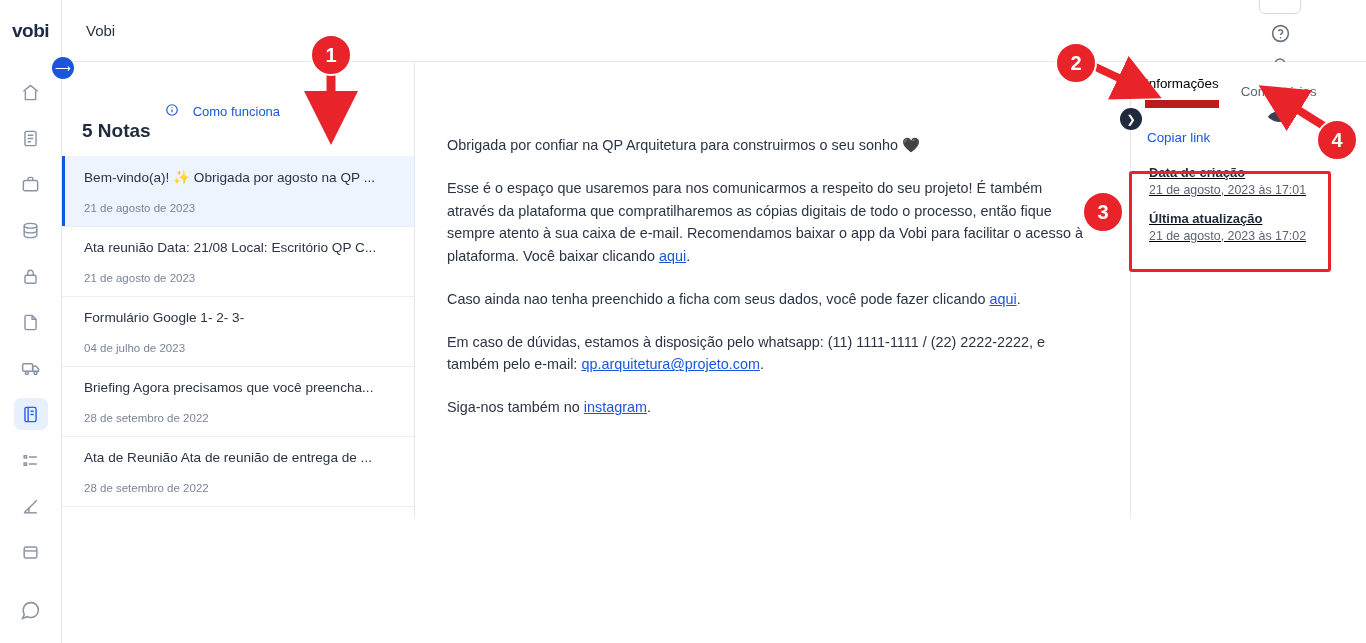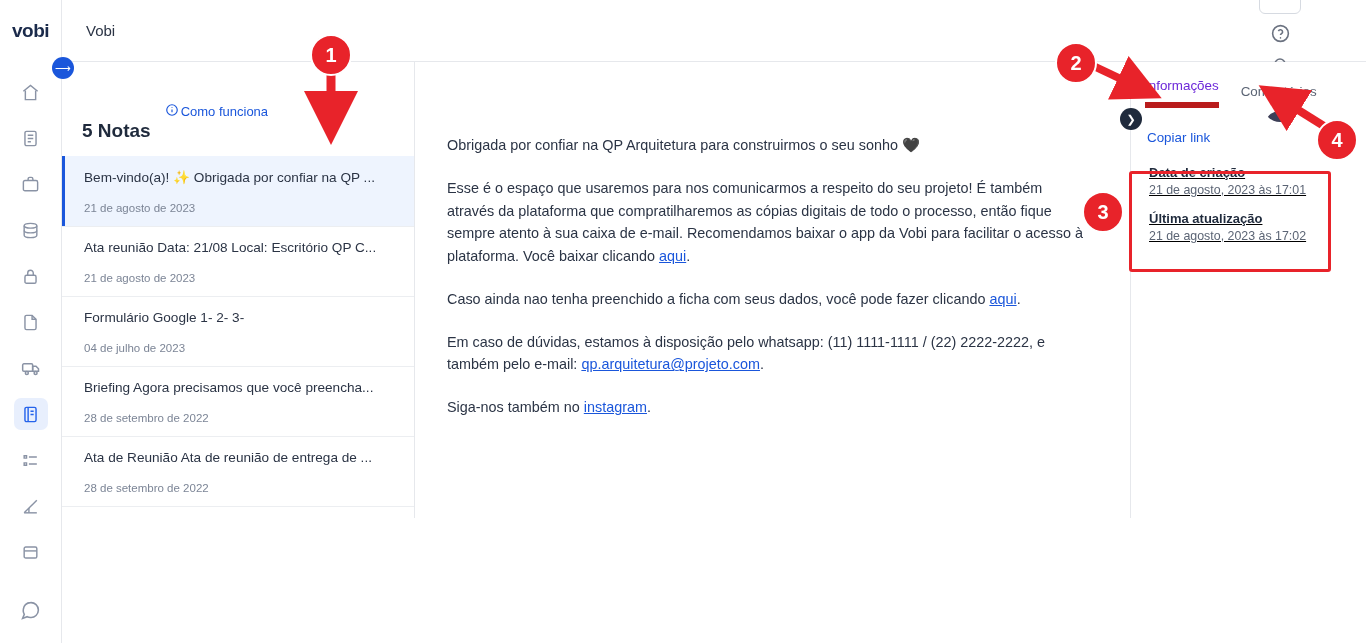--- a/index.html
+++ b/index.html
@@ -73,21 +73,21 @@
   
   .body { flex: 1; display: flex; min-height: 0; }
 
   
   .notes {
     width: 353px; flex: 0 0 353px; border-right: 1px solid #e6e8ec;
     display: flex; flex-direction: column; background: #fff;
   }
   .notes-head { padding: 18px 20px 14px 20px; display: flex; align-items: center; gap: 14px; }
   .notes-count { font-size: 19px; font-weight: 700; color: #1f2a3c; margin-top: 40px; }
-  .how-link { display: flex; align-items: center; gap: 2px; color: #1a56db; font-size: 13px; cursor: pointer; }
+  .how-link { display: flex; align-items: center; gap: 14px; color: #1a56db; font-size: 13px; cursor: pointer; }
   .note {
     padding: 13px 22px 12px 22px; border-bottom: 1px solid #eceef1; cursor: pointer;
     position: relative;
   }
   .note.selected { background: #eef4fe; }
   .note.selected::before {
     content: ""; position: absolute; left: 0; top: 0; bottom: 0; width: 3px; background: #1a56db;
   }
   .note-title {
     font-size: 13.6px; color: #2b3445; white-space: nowrap; overflow: hidden;
@@ -102,21 +102,21 @@
 
   
   .rightpanel {
     width: 236px; flex: 0 0 236px; border-left: 1px solid #e6e8ec; background: #fff;
     position: relative;
   }
   .rp-tabs { display: flex; height: 46px; align-items: flex-end; padding-left: 14px; gap: 22px; }
   .rp-tab {
     font-size: 13.4px; color: #5b6474; padding-bottom: 9px; cursor: pointer; white-space: nowrap;
   }
-  .rp-tab.active { color: #6d28d9; border-bottom: 6px solid #b91c1c; }
+  .rp-tab.active { color: #000000; border-bottom: 8px solid #b91c1c; }
   .rp-body { padding: 20px 16px 0 16px; }
   .copy-link { color: #1a56db; font-size: 13.4px; cursor: pointer; margin-bottom: 18px; display: inline-block; }
   .meta-block { padding: 2px 2px; text-decoration: underline; }
   .meta-label { font-size: 13px; font-weight: 700; color: #1f2a3c; margin-bottom: 3px; }
   .meta-value { font-size: 12.4px; color: #5b6474; margin-bottom: 14px; }
   .meta-value:last-child { margin-bottom: 0; }
 
   
   .collapse-handle {
     position: absolute; left: -11px; top: 46px; width: 22px; height: 22px;
@@ -271,21 +271,21 @@
                   <circle cx="12" cy="12" r="9"></circle>
                   <path d="M12 11v5"></path>
                   <circle cx="12" cy="7.8" r="0.9" fill="currentColor" stroke="none"></circle>
                 </svg>
             </span>
             <span>Como funciona</span>
           </span>
         </div>
 
         <div class="note selected">
-          <div class="note-title">Bem-vindo(a)! ✨ Obrigada por confiar na QP ...</div>
+          <div class="note-title">Bem-vindo(a)! ✨ Obrigada por agosto na QP ...</div>
           <div class="note-date">21 de agosto de 2023</div>
         </div>
         <div class="note">
           <div class="note-title">Ata reunião Data: 21/08 Local: Escritório QP C...</div>
           <div class="note-date">21 de agosto de 2023</div>
         </div>
         <div class="note">
           <div class="note-title">Formulário Google 1-  2-  3-</div>
           <div class="note-date">04 de julho de 2023</div>
         </div>

